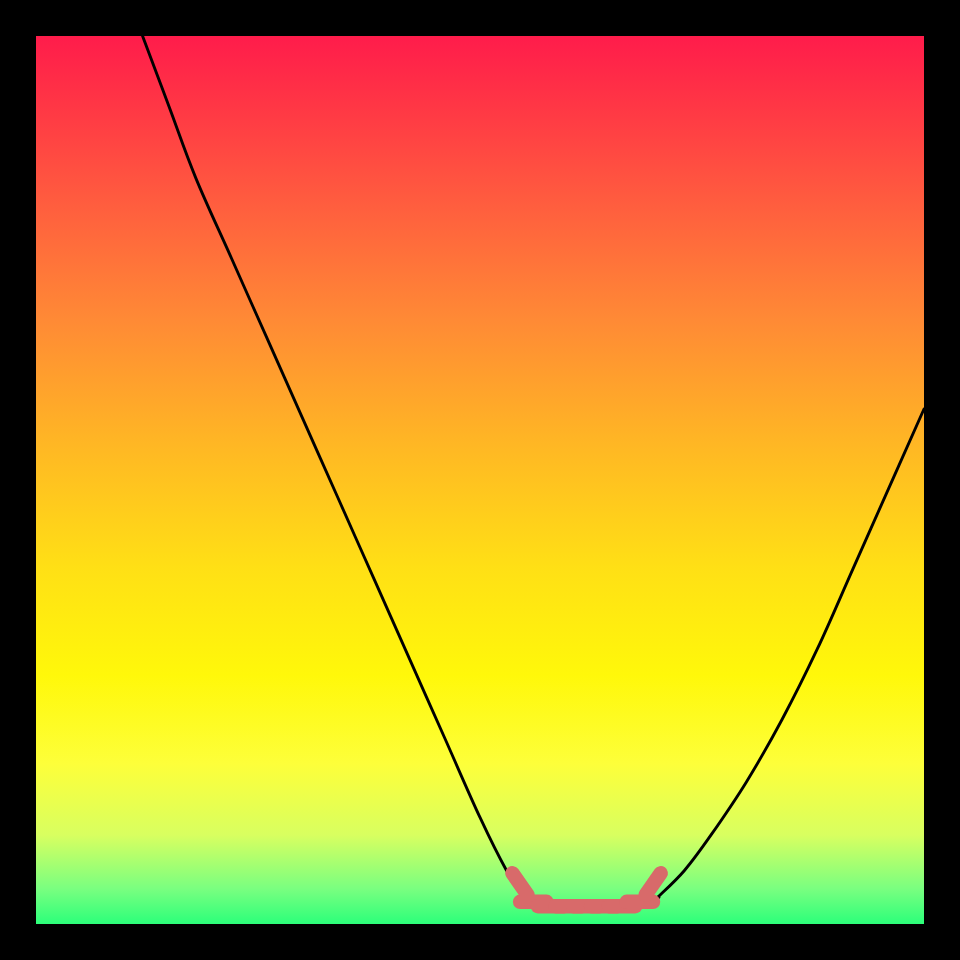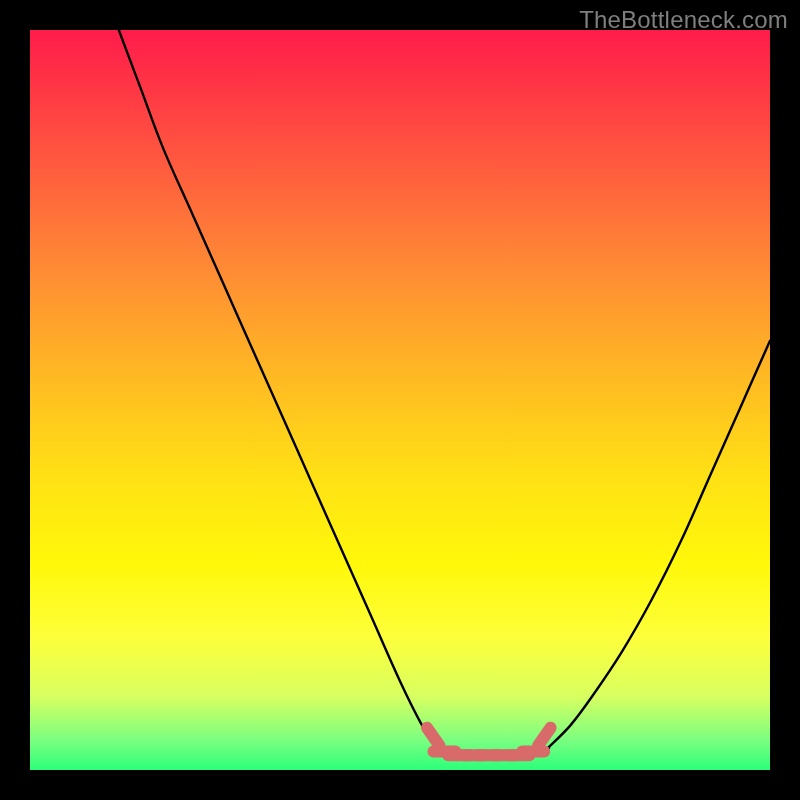--- a/index.html
+++ b/index.html
@@ -56,21 +56,20 @@
     width: 740px;
     height: 740px;
     overflow: visible;
   }
 </style>
 </head>
 <body>
 
 <div class="frame">
 
-  <div class="attribution">TheBottleneck.com</div>
 
   <div class="plot">
     <svg class="curve" viewBox="0 0 740 740">
       <g id="curve-group">
           <path d="M 88.80 0.00 C 92.80 10.66, 103.01 37.89, 111.00 59.20 C 118.99 80.51, 123.88 95.76, 133.20 118.40 C 142.52 141.04, 152.14 161.02, 162.80 185.00 C 173.46 208.98, 181.74 227.62, 192.40 251.60 C 203.06 275.58, 211.34 294.22, 222.00 318.20 C 232.66 342.18, 240.94 360.82, 251.60 384.80 C 262.26 408.78, 270.54 427.42, 281.20 451.40 C 291.86 475.38, 300.14 494.02, 310.80 518.00 C 321.46 541.98, 329.74 560.62, 340.40 584.60 C 351.06 608.58, 360.68 631.22, 370.00 651.20 C 379.32 671.18, 385.54 683.61, 392.20 695.60 C 398.86 707.59, 404.34 713.80, 407.00 717.80 C 409.66 721.80, 403.00 716.47, 407.00 717.80 C 411.00 719.13, 421.21 723.87, 429.20 725.20 C 437.19 726.53, 443.41 725.20, 451.40 725.20 C 459.39 725.20, 465.61 725.20, 473.60 725.20 C 481.59 725.20, 487.81 726.53, 495.80 725.20 C 503.79 723.87, 514.00 719.13, 518.00 717.80 C 522.00 716.47, 514.00 721.80, 518.00 717.80 C 522.00 713.80, 532.21 704.92, 540.20 695.60 C 548.19 686.28, 553.08 679.32, 562.40 666.00 C 571.72 652.68, 581.34 638.92, 592.00 621.60 C 602.66 604.28, 610.94 589.78, 621.60 569.80 C 632.26 549.82, 640.54 533.24, 651.20 510.60 C 661.86 487.96, 670.14 467.98, 680.80 444.00 C 691.46 420.02, 699.74 401.38, 710.40 377.40 C 721.06 353.42, 734.67 322.79, 740.00 310.80" fill="none" stroke="#000000" stroke-width="2.4" stroke-linecap="round"></path>
         </g>
       <g id="marker-group">
           <line x1="396.99" y1="697.69" x2="409.61" y2="715.71" stroke="#d86a6a" stroke-width="12" stroke-linecap="round"></line>
           <line x1="403.40" y1="721.50" x2="425.40" y2="721.50" stroke="#d86a6a" stroke-width="12" stroke-linecap="round"></line>
           <line x1="418.20" y1="725.20" x2="440.20" y2="725.20" stroke="#d86a6a" stroke-width="12" stroke-linecap="round"></line>

